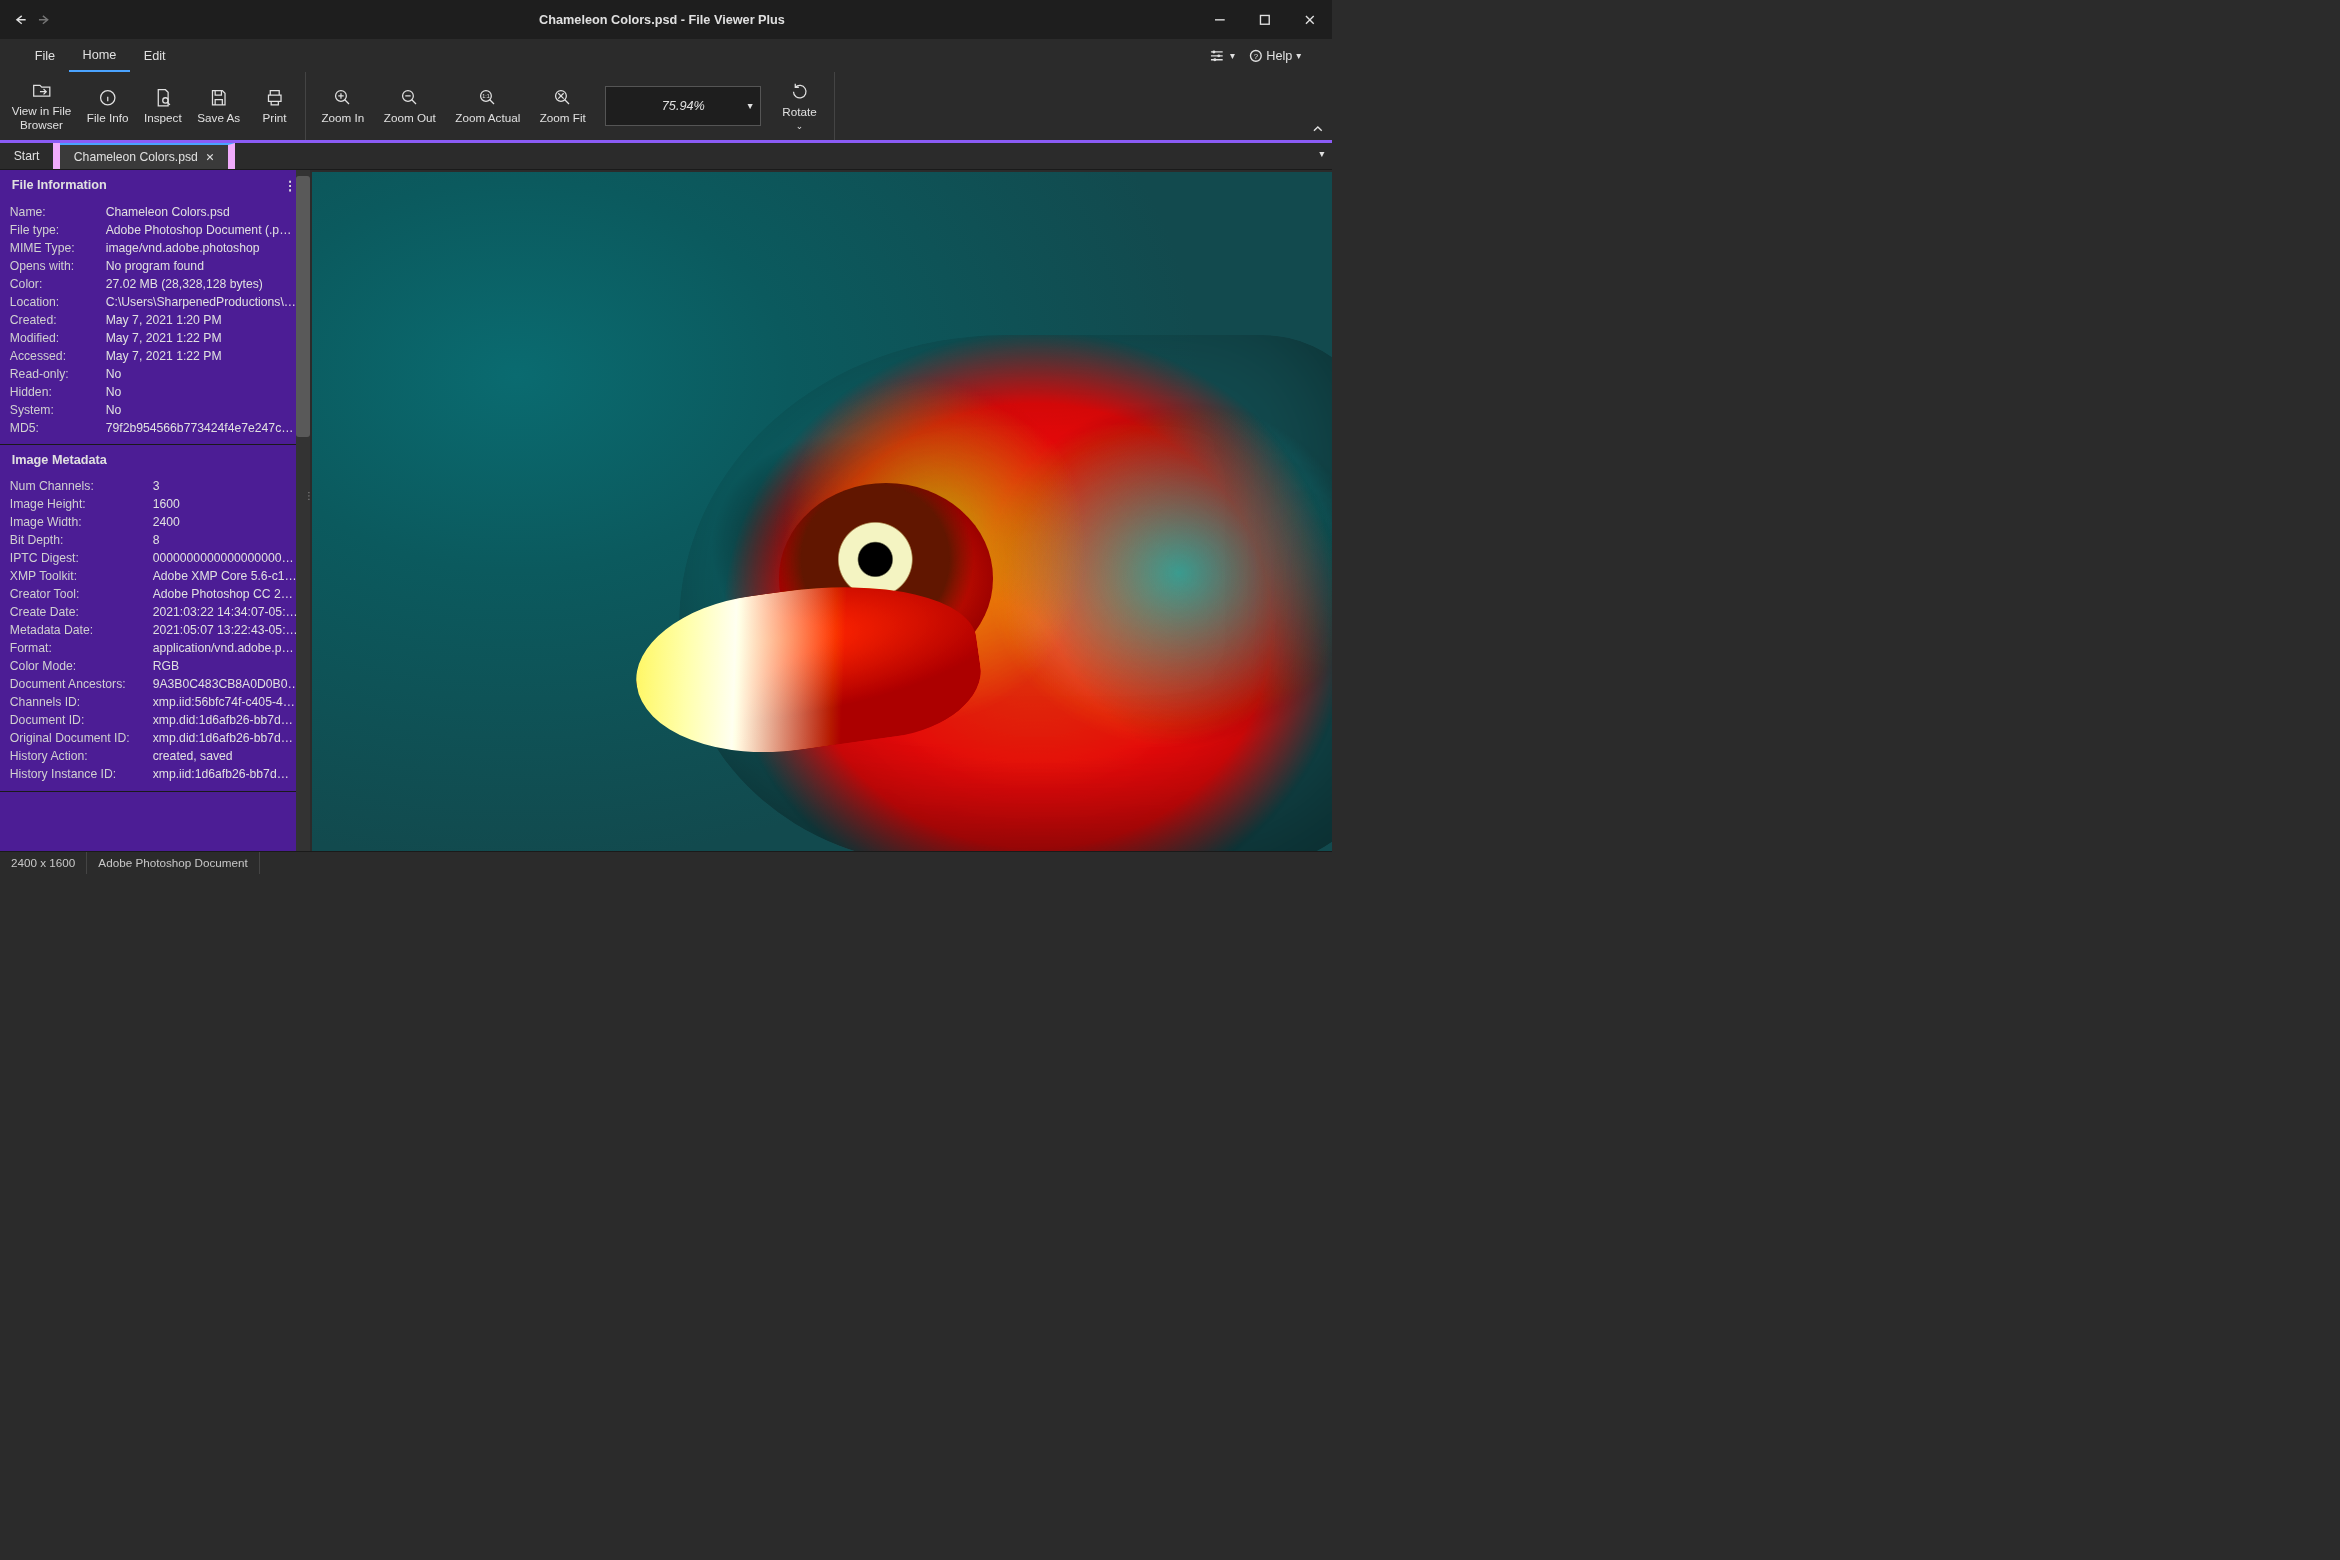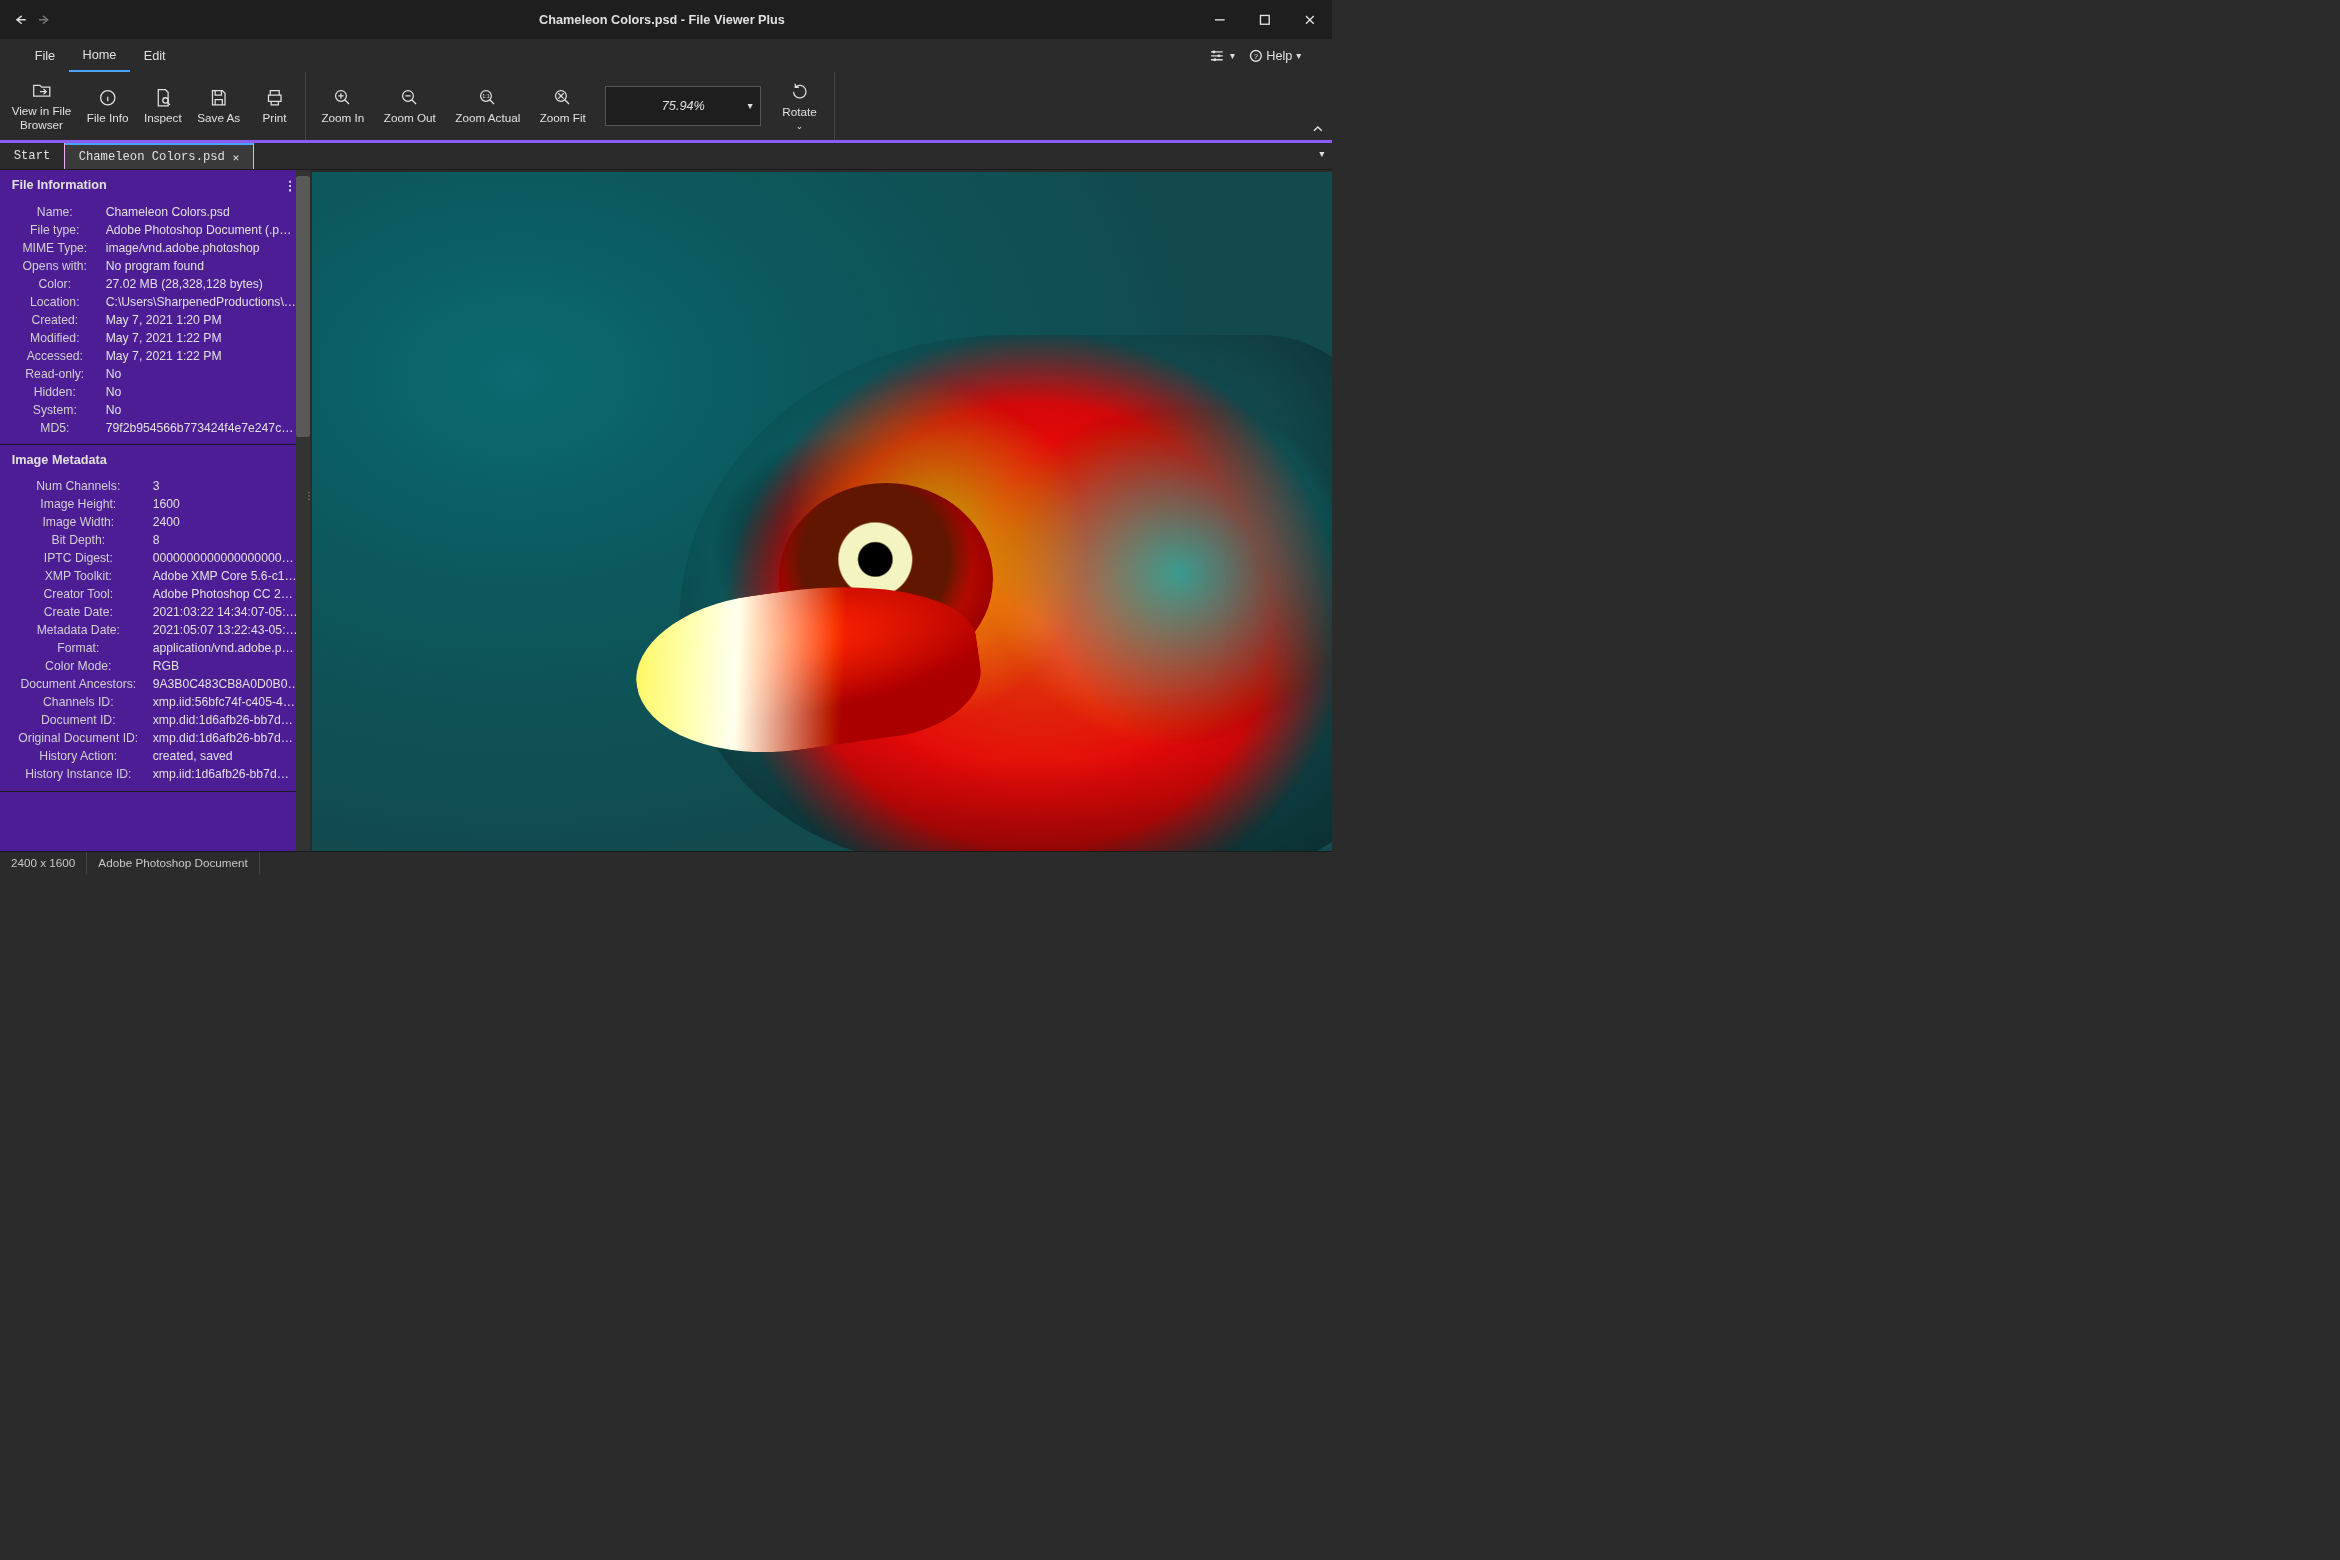--- a/index.html
+++ b/index.html
@@ -50,32 +50,32 @@
 .ribbon .zoomselect .caret { position: absolute; right: 5.9px; }
 .ribbon .collapse { margin-left: auto; width: 29px; display: flex; align-items: flex-end; justify-content: center; padding-bottom: 5.9px; }
 .tabbar {
   height: 27px;
   background: #2b2b2b;
   border-bottom: 1px solid #1a1a1a;
   display: flex;
   align-items: stretch;
   position: relative;
 }
-.tabbar .tab { padding: 0 13.7px; display: flex; align-items: center; gap: 7.8px; border-right: 1px solid #f0abfc; font-size: 12.2px; font-family: Liberation Mono, monospace; }
+.tabbar .tab { padding: 0 13.7px; display: flex; align-items: center; gap: 7.8px; border-right: 7px solid #f0abfc; font-size: 12.2px; }
 .tabbar .tab.active { background: #3a3a3a; border-top: 2px solid #4aa3ff; }
 .tabbar .close { font-size: 10.7px; }
 .tabbar .menuarrow { position: absolute; right: 5.9px; top: 5.9px; }
 .content { flex: 1; display: flex; min-height: 0; }
 .sidebar { width: 310px; background: #4c1d95; display: flex; flex-direction: column; position: relative; }
 .panel { border-bottom: 1px solid #1a1a1a; }
 .panel .phead { padding: 7.8px 11.7px; font-weight: 600; display: flex; align-items: center; }
 .panel .phead .more { margin-left: auto; letter-spacing: 2px; cursor: pointer; }
 .panel .rows { padding: 2px 9.8px 7.8px 9.8px; }
 .prow { display: flex; padding: 2px 0; font-size: 12.2px; }
-.prow .k { width: 90px; text-align: center; color: #d0d0d0; }
+.prow .k { width: 90px; text-align: left; color: #d0d0d0; }
 .prow .v { flex: 1; padding-left: 5.9px; white-space: nowrap; overflow: hidden; text-overflow: ellipsis; }
 .panel.metadata .prow .k { width: 137px; }
 .sidebar .scrolltrack { position: absolute; right: 0; top: 0; bottom: 0; width: 13.7px; background: #333; }
 .sidebar .scrollthumb { position: absolute; right: 0; top: 5.9px; width: 13.7px; height: 261px; background: #595959; border-radius: 2.9px; }
 .sidebar .splitdot { position: absolute; left: 304px; top: 320px; font-size: 9.8px; color:#888;}
 .viewer { flex: 1; background: #2b2b2b; display: flex; align-items: stretch; padding: 2px 0 0 2px;}
 .imgcanvas {
   flex: 1;
   background:
     radial-gradient(ellipse 683px 488px at 20% 30%, #0a6b70 0%, #0b5a5e 40%, #124a4e 100%);

